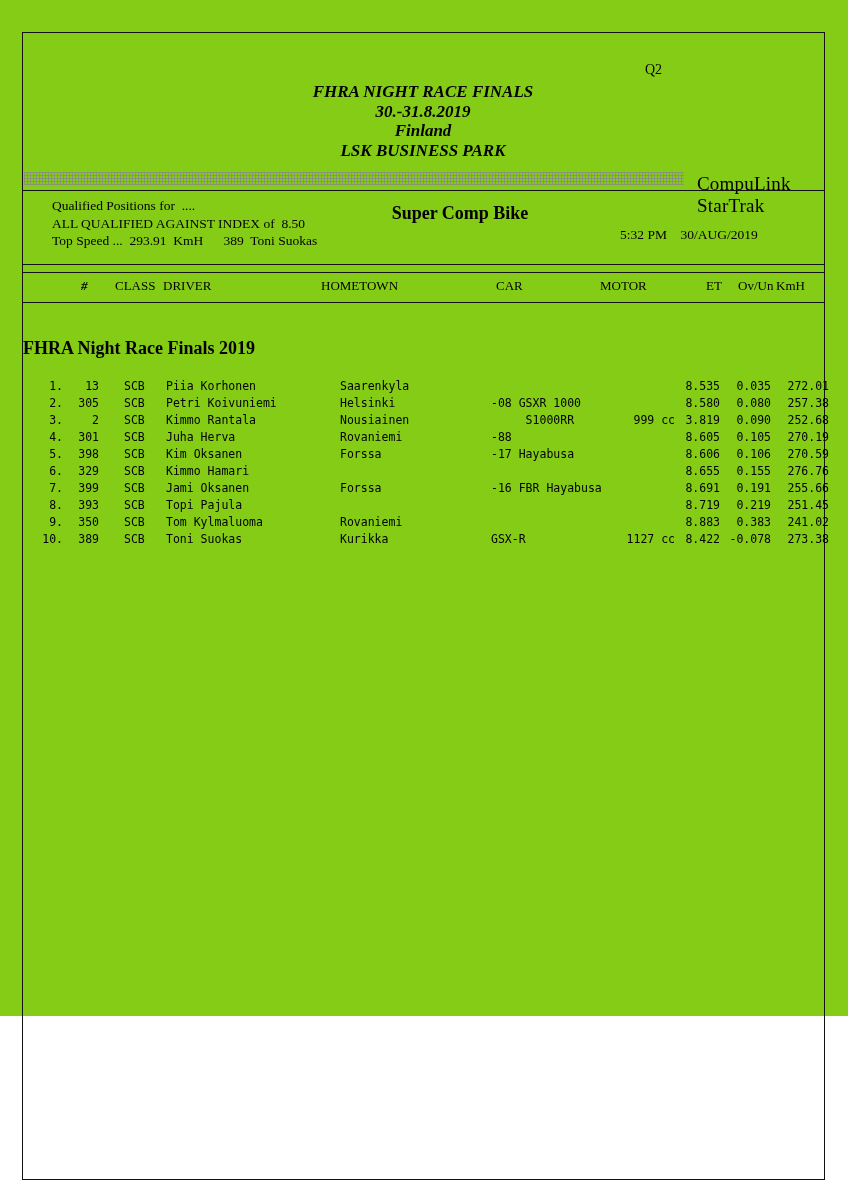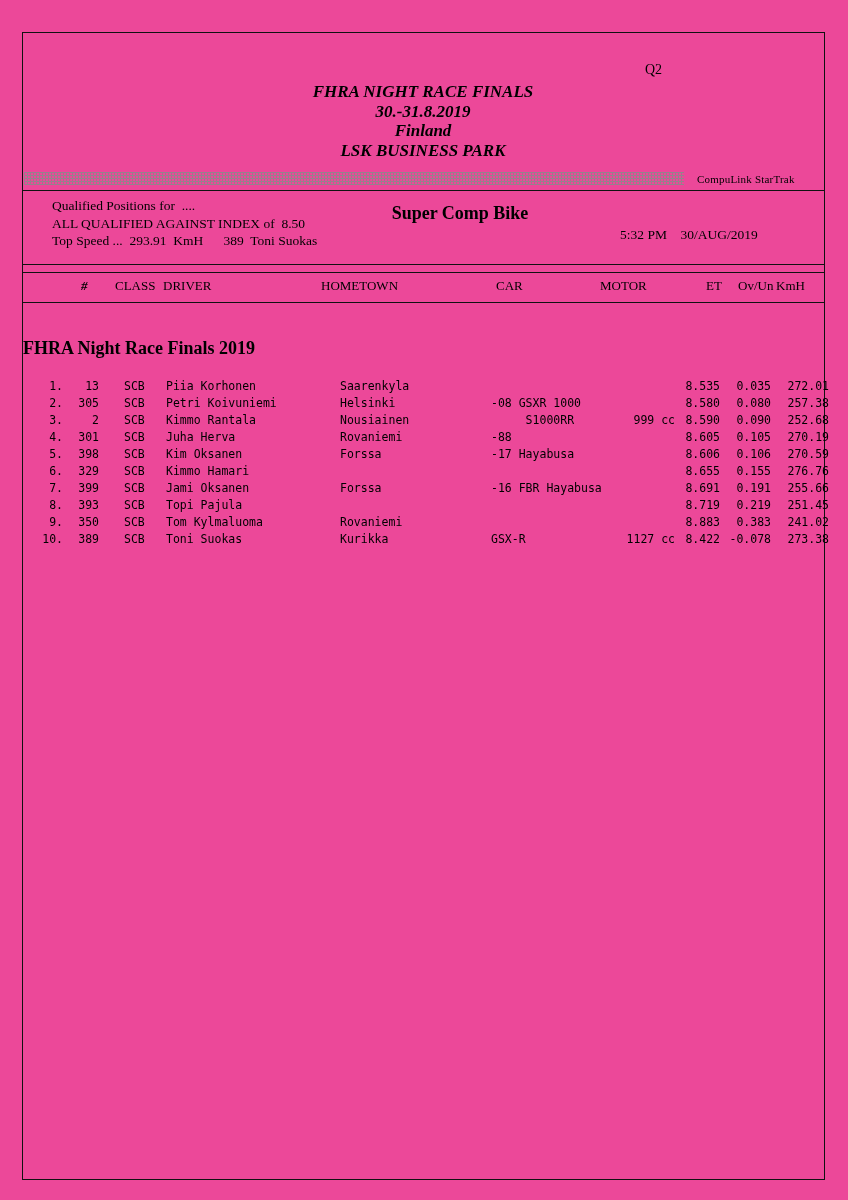--- a/index.html
+++ b/index.html
@@ -13,22 +13,22 @@
     font-family: "Liberation Serif", serif;
     color: #000000;
     position: relative;
     overflow: hidden;
   }
 
   .page {
     position: absolute;
     left: 0; top: 0;
     width: 848px;
-    height: 1200px;
-    background: #ec4899;
+    height: 1016px;
+    background: #84cc16;
   }
 
   
   .frame {
     position: absolute;
     left: 22px;
     top: 32px;
     width: 803px;
     height: 1148px;
     border: 1px solid #111;
@@ -69,21 +69,21 @@
     background-image:
       repeating-linear-gradient(90deg, #8a8a8a 0 1px, transparent 1px 3px),
       repeating-linear-gradient(0deg, #8a8a8a 0 1px, transparent 1px 3px);
     opacity: .85;
   }
   .brand {
     position: absolute;
     left: 697px;
     top: 173px;
     font-family: "Liberation Serif", serif;
-    font-size: 11px;
+    font-size: 19px;
     letter-spacing: .2px;
   }
 
   
   .rule {
     position: absolute;
     left: 23px;
     width: 801px;
     border-top: 1px solid #111;
   }
@@ -262,21 +262,21 @@
         <span class="c-kmh">257.38</span>
       </div>
       <div class="row">
         <span class="c-pos">3.</span>
         <span class="c-num">2</span>
         <span class="c-class">SCB</span>
         <span class="c-driver">Kimmo Rantala</span>
         <span class="c-town">Nousiainen</span>
         <span class="c-car">     S1000RR</span>
         <span class="c-motor">999 cc</span>
-        <span class="c-et">8.590</span>
+        <span class="c-et">3.819</span>
         <span class="c-ovun">0.090</span>
         <span class="c-kmh">252.68</span>
       </div>
       <div class="row">
         <span class="c-pos">4.</span>
         <span class="c-num">301</span>
         <span class="c-class">SCB</span>
         <span class="c-driver">Juha Herva</span>
         <span class="c-town">Rovaniemi</span>
         <span class="c-car">-88</span>

